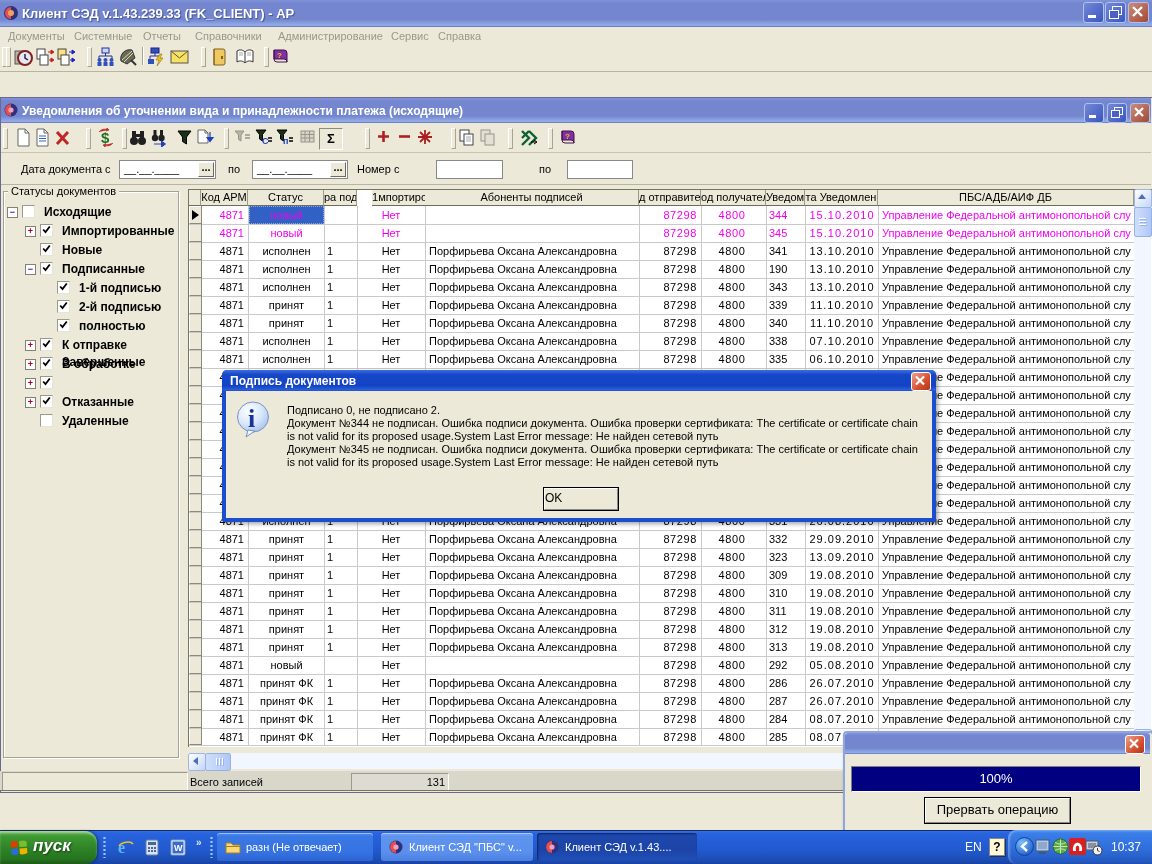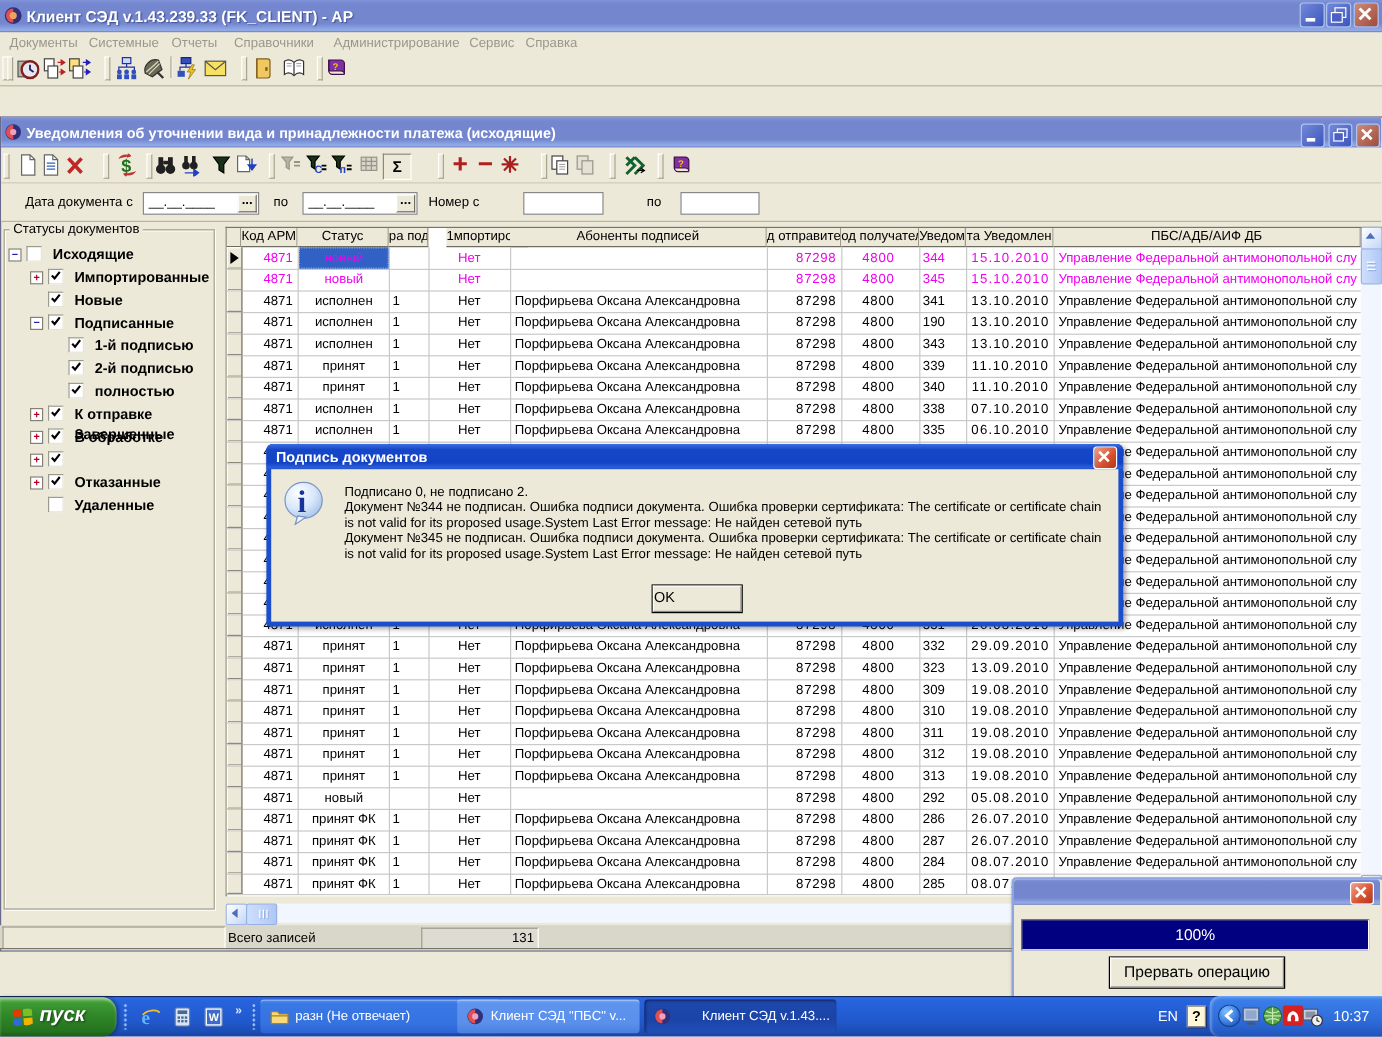--- a/index.html
+++ b/index.html
@@ -883,42 +883,42 @@
           </g>
         </svg></div>
 <div class="abs" style="left:170px;top:839px;width:16px;height:17px;"><svg width="16" height="17">
           <rect x="1" y="1" width="14" height="15" rx="1" fill="#F4F8FF" stroke="#8098C0"></rect>
           <rect x="2.5" y="2.5" width="11" height="12" fill="#3A6CC8"></rect>
           <text x="4" y="12" font-size="9" font-weight="bold" fill="#fff">W</text>
         </svg></div>
 <div class="abs" style="left:196px;top:837px;color:#D8E8FF;font-size:10px;font-weight:bold;">»</div>
 <div class="abs" style="left:210px;top:836px;width:3px;height:22px;background:radial-gradient(circle,#9EC2F8 1px,transparent 1.3px);background-size:3px 4px;"></div>
 
-<div class="abs" style="left:217px;top:833px;width:156px;height:28px;border-radius:3px;background:linear-gradient(180deg,#5490F0 0%,#3A78E4 12%,#3572E2 70%,#2E63D2 100%);box-shadow:inset 0 1px 0 rgba(255,255,255,.4);padding-left:44px;">
+<div class="abs" style="left:217px;top:833px;width:156px;height:28px;border-radius:3px;background:linear-gradient(180deg,#5490F0 0%,#3A78E4 12%,#3572E2 70%,#2E63D2 100%);box-shadow:inset 0 1px 0 rgba(255,255,255,.4);">
   <svg width="16" height="13" style="position:absolute;left:8px;top:8px;">
           <path d="M1 2 h5 l2 2 h7 v8 h-14 z" fill="#F8D878" stroke="#A88020"></path>
           <path d="M1 5.5 h14" stroke="#A88020"></path>
         </svg>
   <span style="position:absolute;left:29px;top:8px;color:#fff;font-size:11px;white-space:nowrap;">разн (Не отвечает)</span>
       </div>
 <div class="abs" style="left:381px;top:833px;width:152px;height:28px;border-radius:3px;background:linear-gradient(180deg,#77A4F2 0%,#5E94EE 12%,#5A8FEC 70%,#4B7FE0 100%);box-shadow:inset 0 1px 0 rgba(255,255,255,.4);">
   <svg width="15" height="15" style="position:absolute;left:8px;top:7px;">
           <circle cx="7" cy="7" r="6.5" fill="#30307A"></circle>
           <path d="M1 7a6 6 0 0 1 6-6v12a6 6 0 0 1-6-6z" fill="#E05050"></path>
           <circle cx="7" cy="7" r="2.6" fill="#F0A0C0"></circle>
         </svg>
   <span style="position:absolute;left:28px;top:8px;color:#fff;font-size:11px;white-space:nowrap;">Клиент СЭД "ПБС" v...</span>
       </div>
 <div class="abs" style="left:537px;top:833px;width:160px;height:28px;border-radius:3px;background:linear-gradient(180deg,#1E48AC 0%,#1C44A8 60%,#2050B8 100%);box-shadow:inset 1px 1px 2px rgba(0,0,20,.5);">
   <svg width="15" height="15" style="position:absolute;left:8px;top:7px;">
           <circle cx="7" cy="7" r="6.5" fill="#30307A"></circle>
           <path d="M1 7a6 6 0 0 1 6-6v12a6 6 0 0 1-6-6z" fill="#E05050"></path>
           <circle cx="7" cy="7" r="2.6" fill="#F0A0C0"></circle>
         </svg>
-  <span style="position:absolute;left:28px;top:8px;color:#fff;font-size:11px;white-space:nowrap;margin-left:20px;">Клиент СЭД v.1.43....</span>
+  <span style="position:absolute;left:28px;top:8px;color:#fff;font-size:11px;white-space:nowrap;">Клиент СЭД v.1.43....</span>
       </div>
 
 <div class="abs" style="left:1008px;top:830px;width:144px;height:34px;background:linear-gradient(180deg,#4A90F4 0%,#3A7EE8 10%,#2E6CDA 60%,#2257BE 95%,#1E4BAA 100%);border-radius:8px 0 0 8px;box-shadow:inset 2px 1px 2px rgba(255,255,255,.25);"></div>
 <span class="abs" style="left:965px;top:840px;color:#fff;font-size:12px;">EN</span>
 <div class="abs" style="left:989px;top:838px;width:14px;height:16px;background:#FFF8D8;border:1px solid #888;box-shadow:1px 1px 0 #203060;text-align:center;font-weight:bold;font-size:12px;line-height:16px;">?</div>
 <div class="abs" style="left:1015px;top:837px;width:19px;height:19px;"><svg width="19" height="19">
           <defs>
             <radialGradient id="tg" cx="35%" cy="30%" r="80%">
               <stop offset="0%" stop-color="#7CC0FF"></stop>
               <stop offset="100%" stop-color="#1A56C8"></stop>

